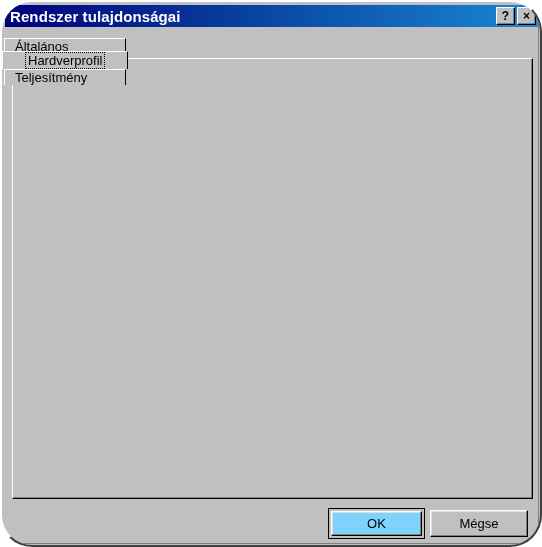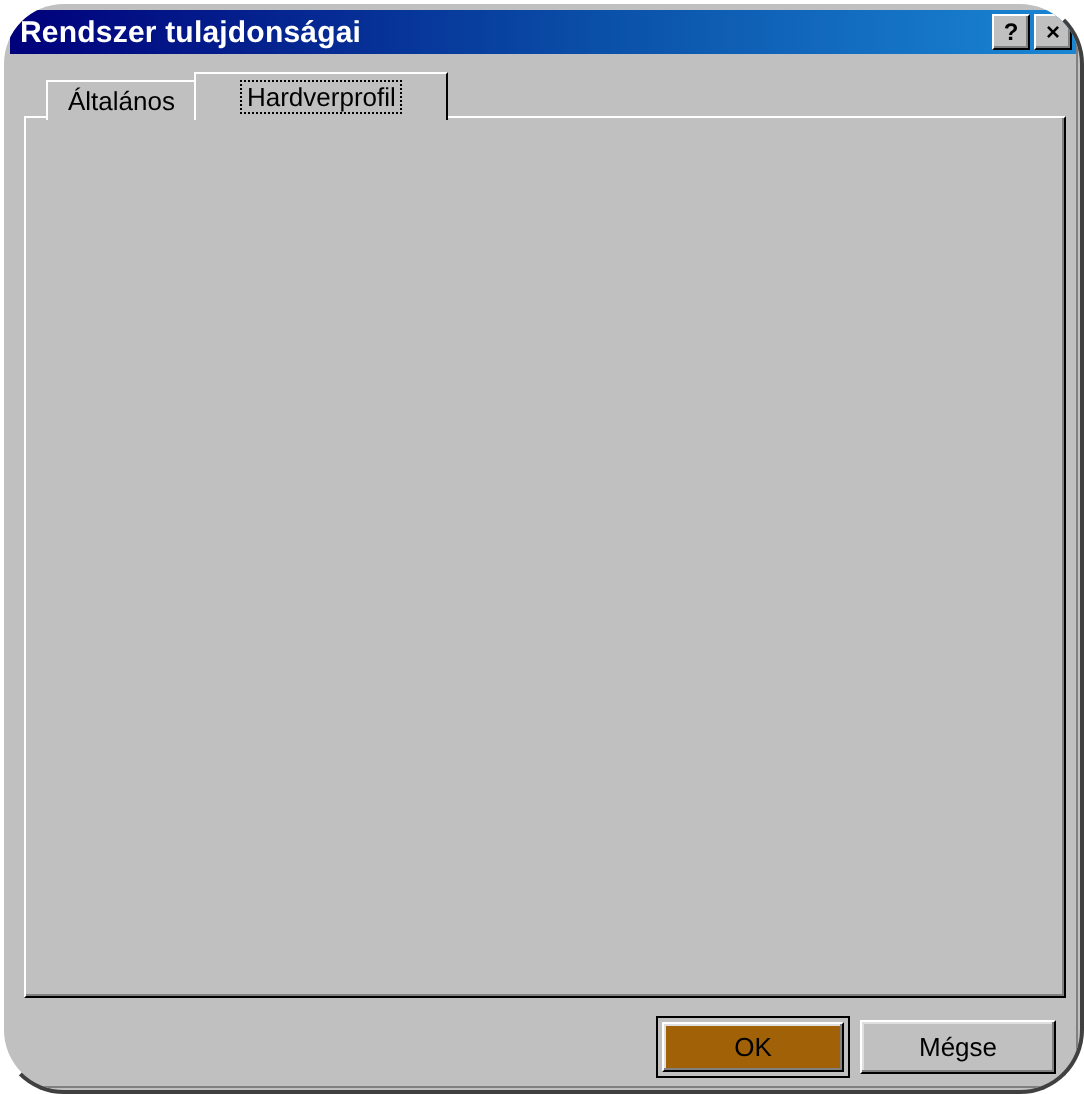--- a/index.html
+++ b/index.html
@@ -78,26 +78,26 @@
     color: #000000;
     font-family: "Liberation Sans", sans-serif;
     line-height: 1;
     cursor: default;
     box-sizing: border-box;
   }
 
   
   .tabstrip {
     position: absolute;
-    left: 21px;
+    left: 2px;
     top: 36px;
     height: 22px;
     display: flex;
-    align-items: flex-end;
     z-index: 4;
+    flex-direction: column;
   }
   .tab {
     position: relative;
     height: 20px;
     padding: 0 8px;
     background: #c0c0c0;
     font-size: 13px;
     color: #000000;
     display: flex;
     align-items: center;
@@ -236,21 +236,21 @@
     height: 31px;
     box-sizing: border-box;
     border: 1px solid #000000;
     background: #c0c0c0;
     z-index: 3;
   }
   #btn-ok-inner {
     position: absolute;
     left: 2px; top: 2px; right: 2px; bottom: 2px;
     box-sizing: border-box;
-    background: #a16207;
+    background: #7dd3fc;
     border-top: 1px solid #ffffff;
     border-left: 1px solid #ffffff;
     border-right: 1px solid #000000;
     border-bottom: 1px solid #000000;
     box-shadow: inset -1px -1px 0 #808080, inset 1px 1px 0 #dfdfdf;
     display: flex;
     align-items: center;
     justify-content: center;
     font-size: 13px;
     color: #000000;
@@ -276,20 +276,23 @@
 
   <div class="tabpage"></div>
 
   <div class="tabstrip">
     <div class="tab">
       <span class="tab-label-inner">Általános</span>
     </div>
     <div class="tab active">
       <span class="tab-label-inner">Hardverprofil</span>
     </div>
+    <div class="tab">
+      <span class="tab-label-inner">Teljesítmény</span>
+    </div>
   </div>
 
   <div class="hw-icon">
     <svg width="44" height="40" viewBox="0 0 44 40" xmlns="http://www.w3.org/2000/svg" shape-rendering="crispEdges">
 
       <polygon points="6,23 24,13 40,21 22,32" fill="#b8b8b8" stroke="#6e6e6e" stroke-width="1"></polygon>
       <polygon points="6,23 6,29 22,38 22,32" fill="#9a9a9a" stroke="#6e6e6e" stroke-width="1"></polygon>
       <polygon points="22,32 22,38 40,28 40,21" fill="#d4d4d4" stroke="#6e6e6e" stroke-width="1"></polygon>
 
       <polygon points="14,16 28,9 42,16 28,23" fill="#e4e4e4" stroke="#707070" stroke-width="1"></polygon>

